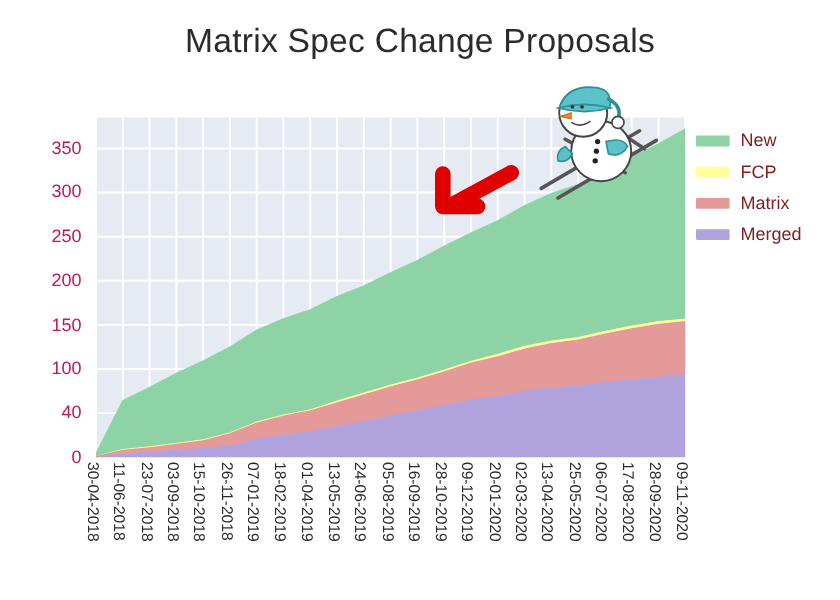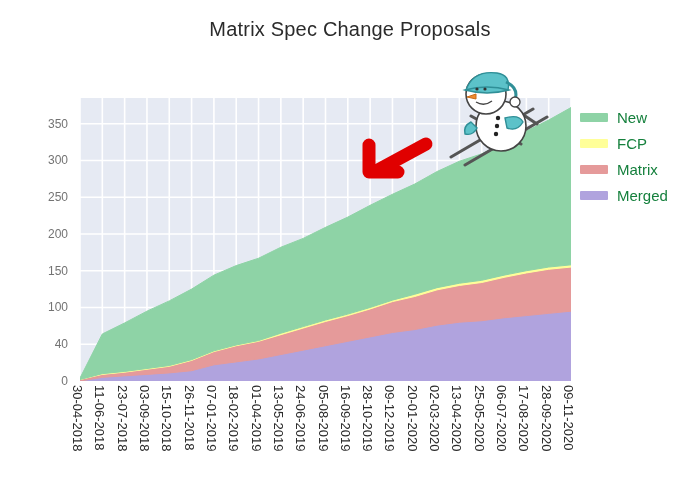--- a/index.html
+++ b/index.html
@@ -20,21 +20,21 @@
     inset: 0;
     width: 700px;
     height: 500px;
   }
   #chart-title {
     position: absolute;
     left: 0;
     top: 18px;
     width: 700px;
     text-align: center;
-    font-size: 20px;
+    font-size: 28px;
     font-weight: normal;
     color: #2b2b2b;
     letter-spacing: 0.2px;
   }
   #plot-area {
     position: absolute;
     left: 80px;
     top: 98px;
     width: 491px;
     height: 283px;
@@ -52,22 +52,22 @@
   #y-axis {
     position: absolute;
     left: 0px;
     top: 98px;
     width: 74px;
     height: 283px;
   }
   .ytick {
     position: absolute;
     right: 6px;
-    font-size: 12px;
-    color: #737373;
+    font-size: 15px;
+    color: #be185d;
     transform: translateY(-50%);
     white-space: nowrap;
   }
   #x-axis {
     position: absolute;
     left: 80px;
     top: 381px;
     width: 491px;
     height: 115px;
   }
@@ -94,21 +94,21 @@
   }
   .legend-swatch {
     width: 28px;
     height: 9px;
     border-radius: 1px;
     margin-right: 9px;
     flex: none;
   }
   .legend-label {
     font-size: 15px;
-    color: #15803d;
+    color: #7f1d1d;
     white-space: nowrap;
     text-align: center;
   }
   #snowman {
     position: absolute;
     left: 443px;
     top: 60px;
     width: 125px;
     height: 110px;
     pointer-events: none;

